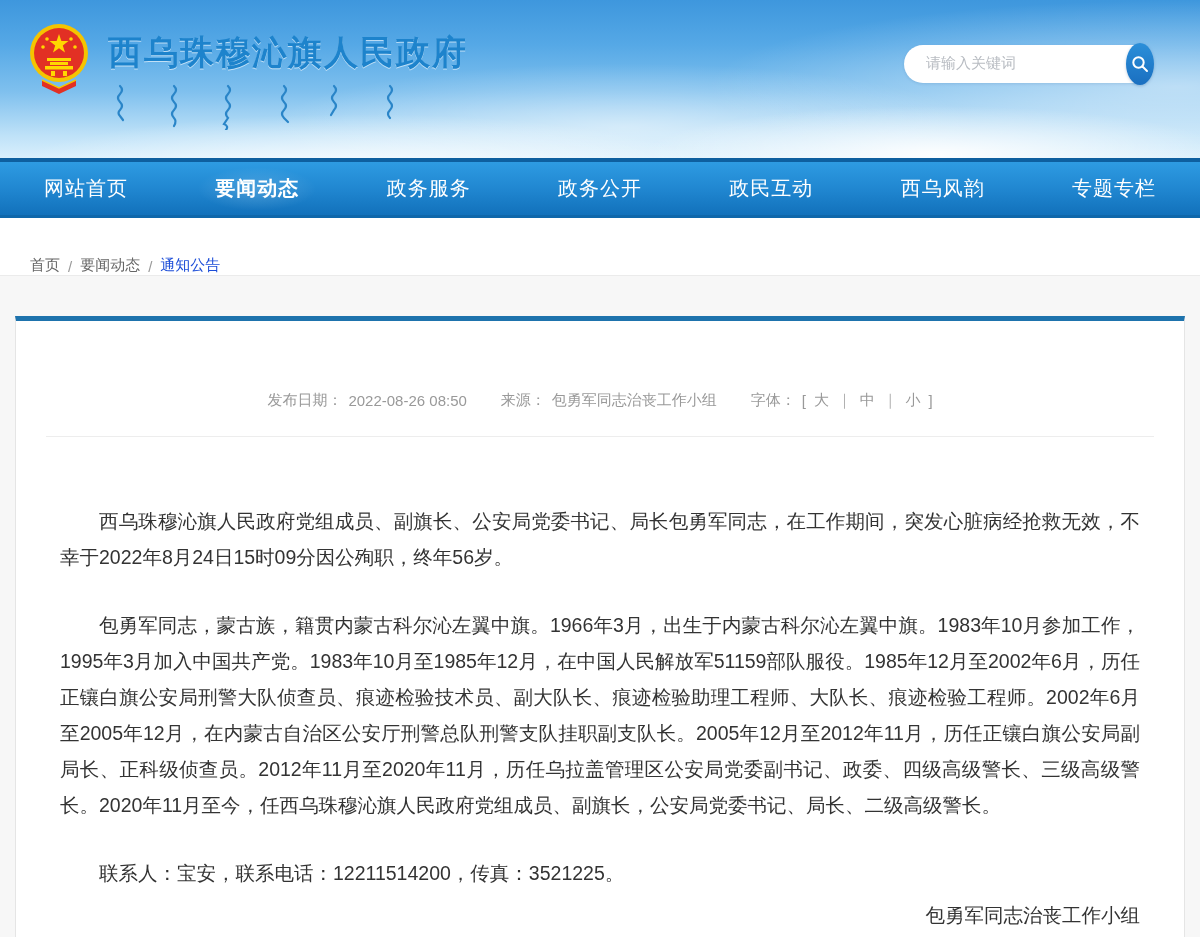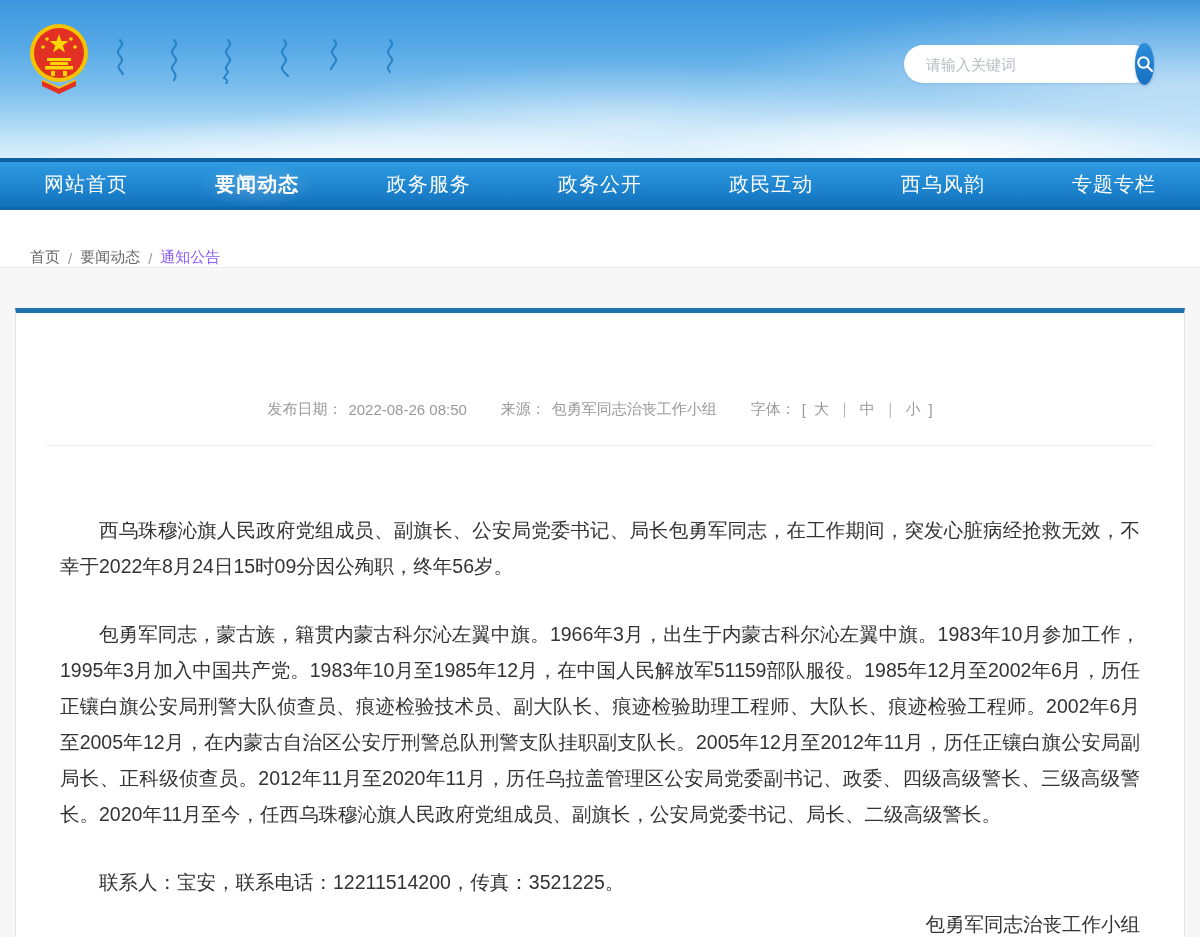--- a/index.html
+++ b/index.html
@@ -31,33 +31,33 @@
   .mongolian { margin-top:8px; margin-left:4px; }
 
   .search-wrap {
     position:absolute; right:48px; top:45px; width:248px; height:38px;
     background:#fff; border-radius:19px; box-shadow:0 1px 3px rgba(0,60,120,.12);
     display:flex; align-items:center;
   }
   .search-input {
     flex:1; border:none; outline:none; background:transparent;
     font-size:15px; color:#333; padding:0 10px 0 22px;
-    font-family:Liberation Sans, sans-serif;
+    font-family:Liberation Mono, monospace;
   }
   .search-input::placeholder { color:#b8bcc2; }
   .search-btn {
     width:42px; height:42px; border-radius:50%; border:none; cursor:pointer;
     background:linear-gradient(180deg,#2b8fd9,#1a6fc0);
     margin-right:-2px; display:flex; align-items:center; justify-content:center;
     box-shadow:0 1px 3px rgba(0,60,120,.25);
   }
 
   
   .nav {
-    height:52px;
+    height:60px;
     border-top:4px solid #0e5f9f; border-bottom:3px solid #0f67aa;
     background:linear-gradient(180deg,#2e9be2 0%,#1f85cf 55%,#1271bb 100%);
     display:flex; justify-content:space-between; align-items:center;
     padding:0 30px;
   }
   .nav-item {
     position:relative; color:#fff; font-size:20px; letter-spacing:1px;
     cursor:pointer; padding:8px 14px; white-space:nowrap;
   }
   .nav-item.active { font-weight:bold; }
@@ -69,35 +69,35 @@
   }
 
   
   .breadcrumb-bar {
     height:58px; background:#fff; border-bottom:1px solid #ebebeb;
     display:flex; align-items:flex-end; padding:0 30px;
     font-size:15px; color:#666;
   }
   .crumb { cursor:pointer; }
   .crumb-sep { margin:0 8px; color:#999; }
-  .crumb.current { color:#8b5cf6; }
+  .crumb.current { color:#1d4ed8; }
 
   
   .main { padding:40px 0 0 0; }
   .panel {
     width:1170px; margin:0 auto; background:#fff;
     border:1px solid #e5e5e5; border-top:5px solid #1e73ad;
     padding:50px 0 16px 0;
   }
   .article-title {
     text-align:center; font-size:28px; font-weight:bold; color:#333;
     letter-spacing:4px;
   }
   .article-meta {
-    margin-top:37px; text-align:center; font-size:15px; color:#999;
+    margin-top:20px; text-align:center; font-size:15px; color:#999;
     display:flex; justify-content:center; align-items:center; gap:6px;
   }
   .meta-group { display:flex; align-items:center; gap:6px; }
   .meta-gap { width:22px; }
   .font-size-ctrl { cursor:pointer; padding:0 2px; }
   .meta-sep { color:#aaa; }
   .meta-divider {
     border:none; border-top:1px solid #ededed; margin:26px 30px 0 30px;
   }
   .article-body {
@@ -123,20 +123,21 @@
       <circle cx="47" cy="25" r="1.8" fill="#ffd700"></circle>
       <rect x="19" y="36" width="24" height="3" fill="#ffd700"></rect>
       <rect x="22" y="40" width="18" height="3" fill="#ffd700"></rect>
       <rect x="17" y="44" width="28" height="3.5" fill="#ffd700"></rect>
       <rect x="23" y="49" width="4" height="5" fill="#ffd700"></rect>
       <rect x="35" y="49" width="4" height="5" fill="#ffd700"></rect>
       <path d="M14,58 L31,66 L48,58 L48,64 L31,72 L14,64 Z" fill="#e23024"></path>
       <path d="M14,58 L31,66 L48,58" fill="none" stroke="#f5c400" stroke-width="1.5"></path>
     </svg>
     <div class="brand-text">
+      <div class="site-title">西乌珠穆沁旗人民政府</div>
       <svg class="mongolian" width="300" height="46" viewBox="0 0 300 46">
         <g stroke="#2a85c8" stroke-width="2.2" fill="none" stroke-linecap="round">
           <path d="M8,2 q4,4 0,8 q-4,4 0,8 q4,4 0,8 q-3,3 0,6 l3,4"></path>
           <path d="M62,2 q4,4 0,8 q-4,4 0,8 q4,4 0,8 q-4,4 0,8 q3,3 0,8"></path>
           <path d="M116,2 q4,4 0,8 q-4,4 0,8 q4,4 0,8 q-4,4 0,8 l-4,6 q5,2 2,6"></path>
           <path d="M172,2 q4,4 0,8 q-4,4 0,8 q4,4 0,8 q-4,4 0,8 l4,4"></path>
           <path d="M222,2 q4,4 0,8 q-4,4 0,8 q4,4 0,8 l-3,5"></path>
           <path d="M278,2 q4,4 0,8 q-4,4 0,8 q4,4 0,8 q-4,4 0,8"></path>
         </g>
       </svg>

